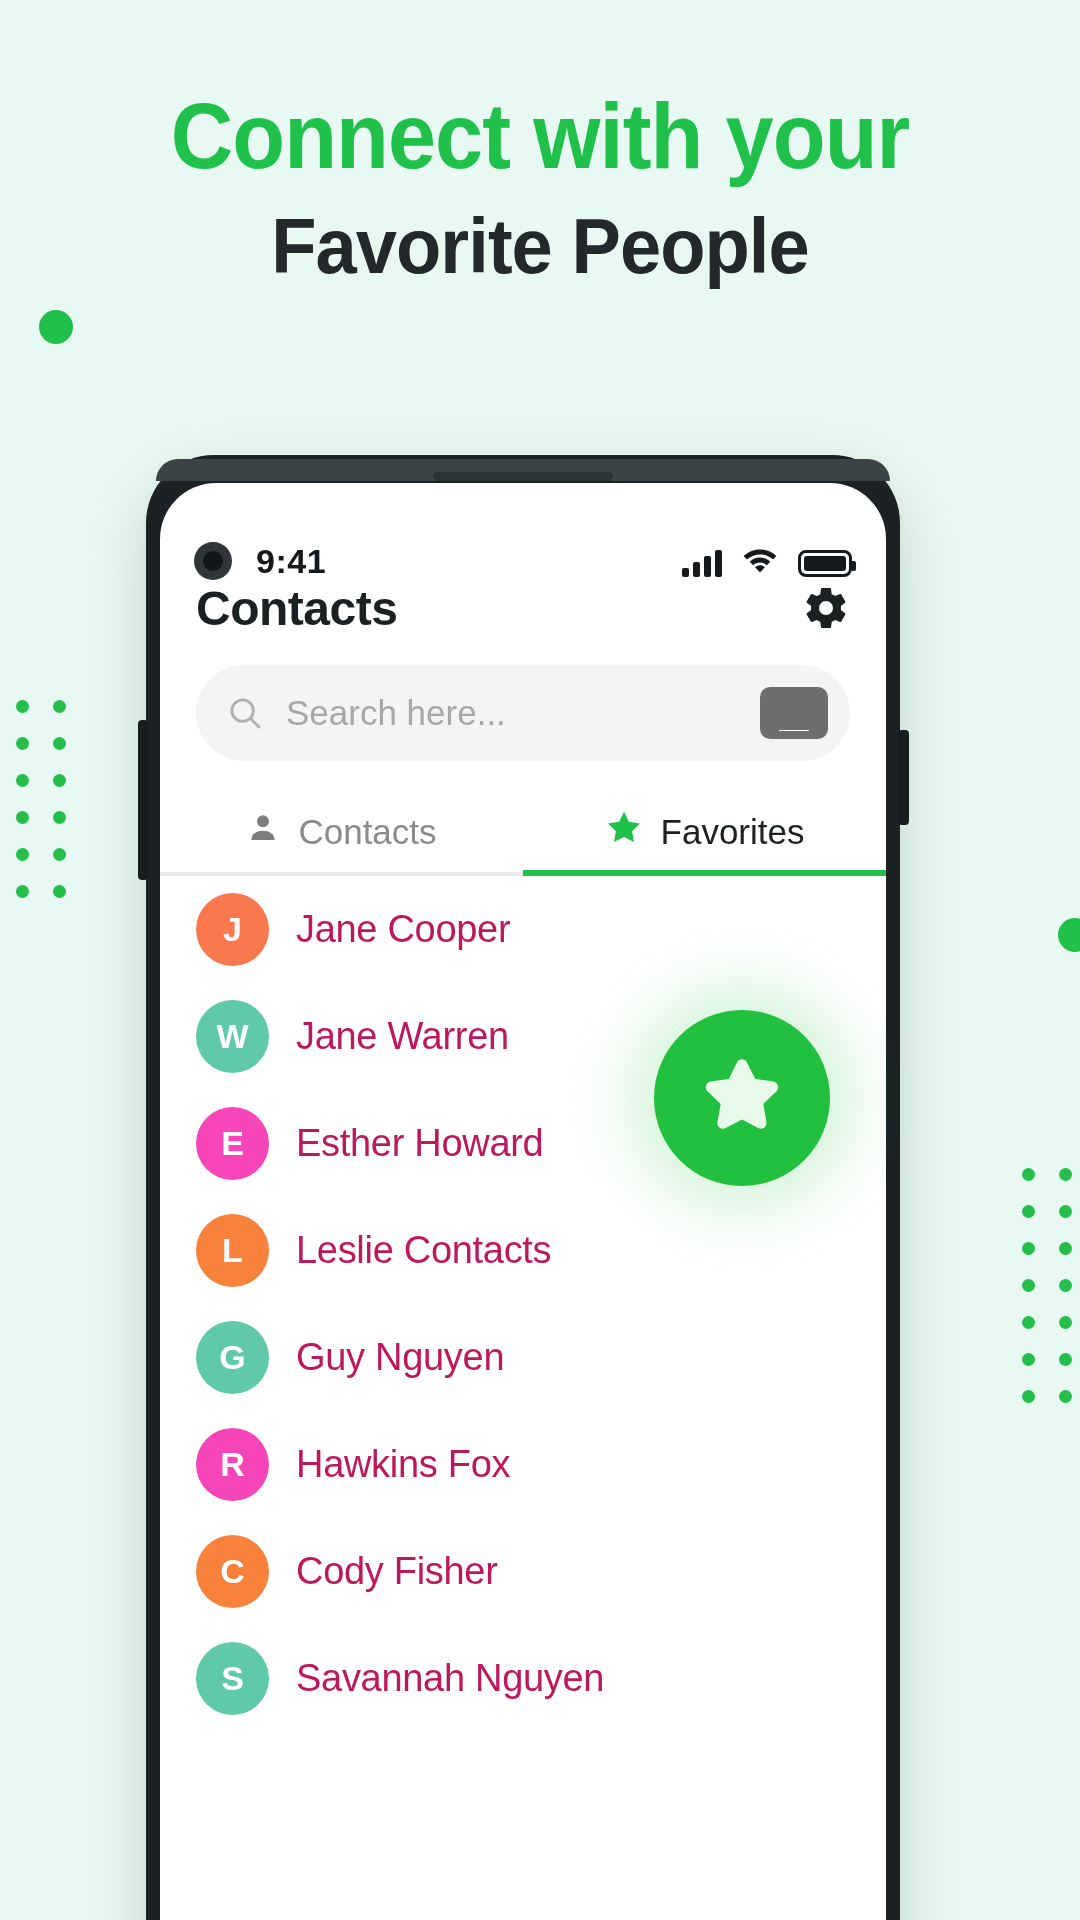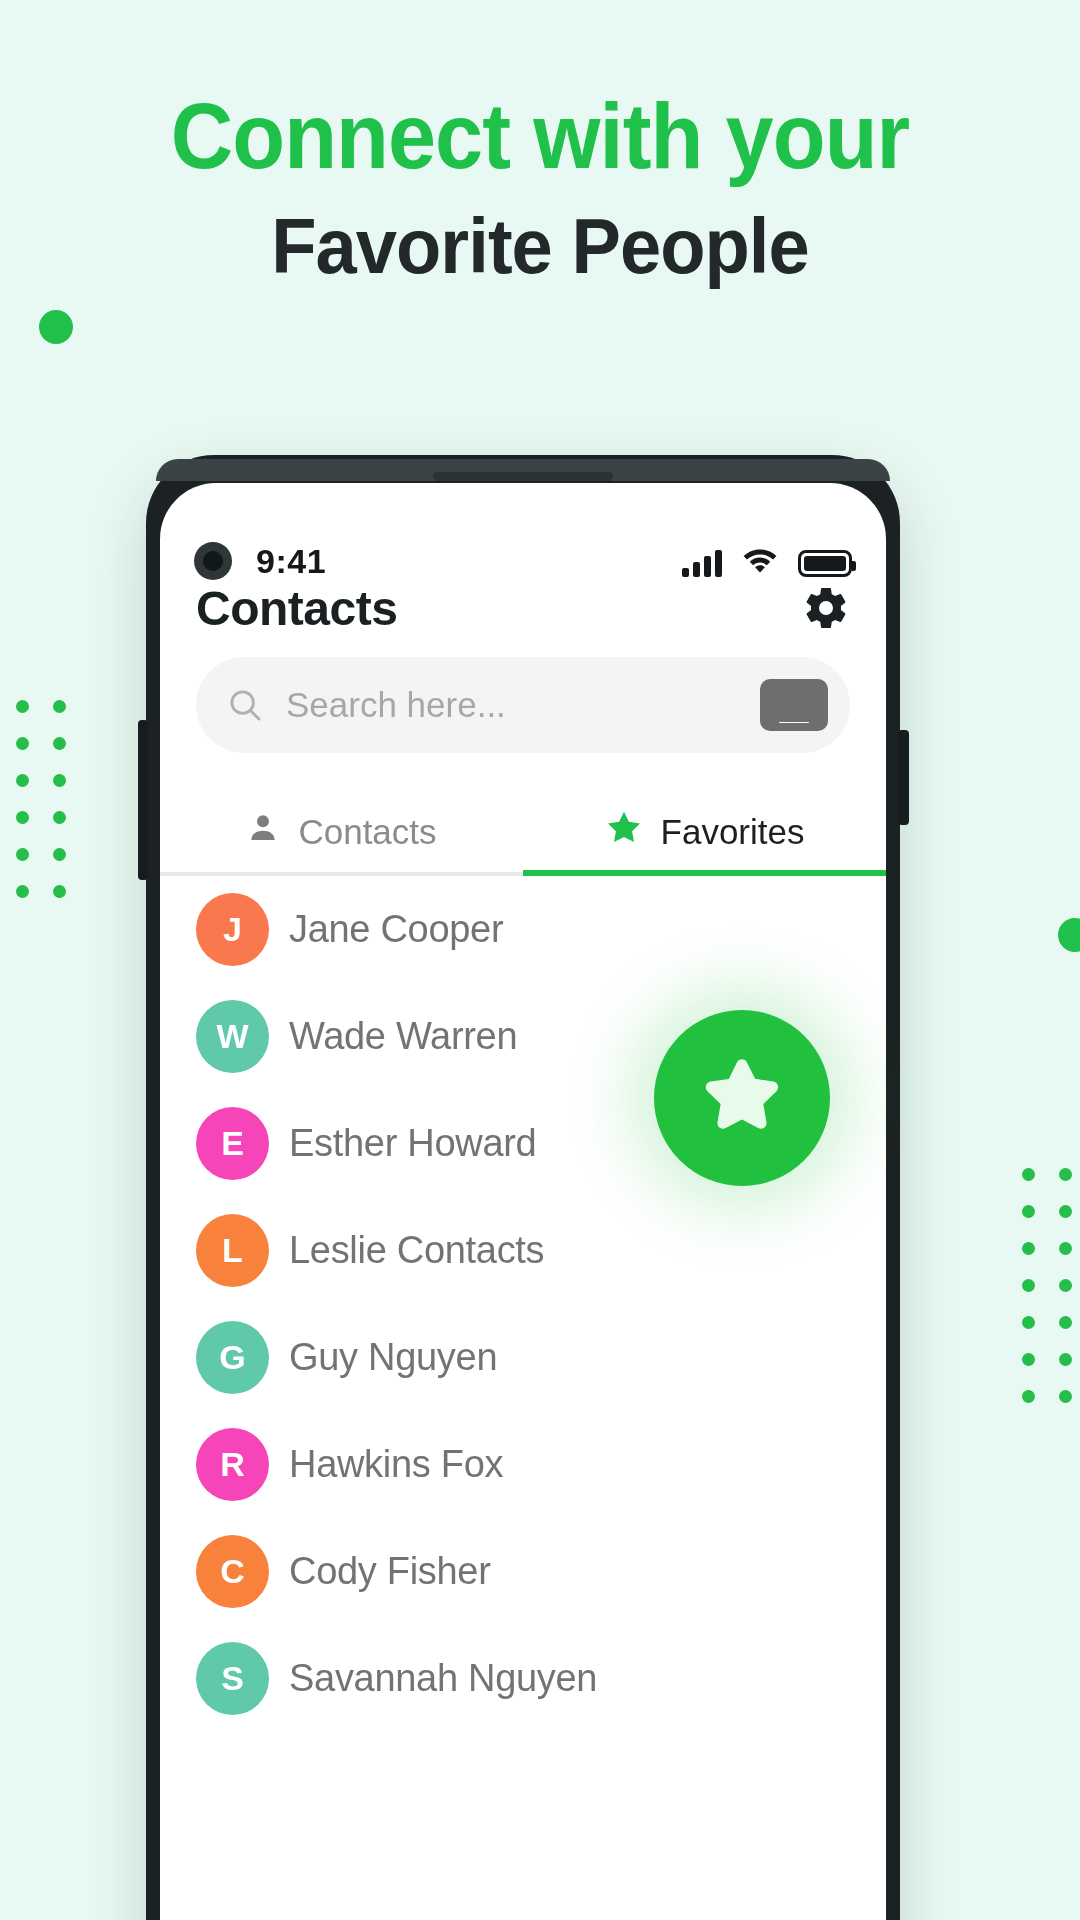--- a/index.html
+++ b/index.html
@@ -134,21 +134,21 @@
     position:absolute; left:0; top:80px;
     width:726px; height:90px;
     display:flex; align-items:center;
     padding:0 36px;
   }
   .app-title { font-size:48px; font-weight:bold; color:#1B2022; letter-spacing:-0.5px; }
   .gear { margin-left:auto; width:48px; height:48px; }
 
   
   .search {
-    position:absolute; left:36px; top:174px;
+    position:absolute; left:36px; top:182px;
     width:654px; height:96px;
     background:#F4F4F4;
     border-radius:48px;
     display:flex; align-items:center;
     padding:0 22px 0 30px;
   }
   .search .mag { width:38px; height:38px; flex:none; }
   .search .ph {
     margin-left:22px;
     font-size:35px;
@@ -197,23 +197,23 @@
   }
   .avatar {
     width:73px; height:73px; border-radius:50%;
     flex:none;
     display:flex; align-items:center; justify-content:center;
     color:#FFFFFF;
     font-size:34px;
     font-weight:bold;
   }
   .cname {
-    margin-left:20px;
+    margin-left:27px;
     font-size:38px;
-    color:#737373;
+    color:#be185d;
     letter-spacing:-0.3px;
   }
 
   
   .fab {
     position:absolute;
     left:654px; top:1010px;
     width:176px; height:176px;
     border-radius:50%;
     background:#21C03F;
@@ -354,21 +354,21 @@
       </div>
     </div>
 
     <div class="list" id="contact-list">
         <div class="row">
           <div class="avatar" style="background: rgb(249, 120, 78);">J</div>
           <div class="cname">Jane Cooper</div>
         </div>
         <div class="row">
           <div class="avatar" style="background: rgb(95, 201, 169);">W</div>
-          <div class="cname">Wade Warren</div>
+          <div class="cname">Jane Warren</div>
         </div>
         <div class="row">
           <div class="avatar" style="background: rgb(245, 69, 184);">E</div>
           <div class="cname">Esther Howard</div>
         </div>
         <div class="row">
           <div class="avatar" style="background: rgb(248, 129, 60);">L</div>
           <div class="cname">Leslie Contacts</div>
         </div>
         <div class="row">

